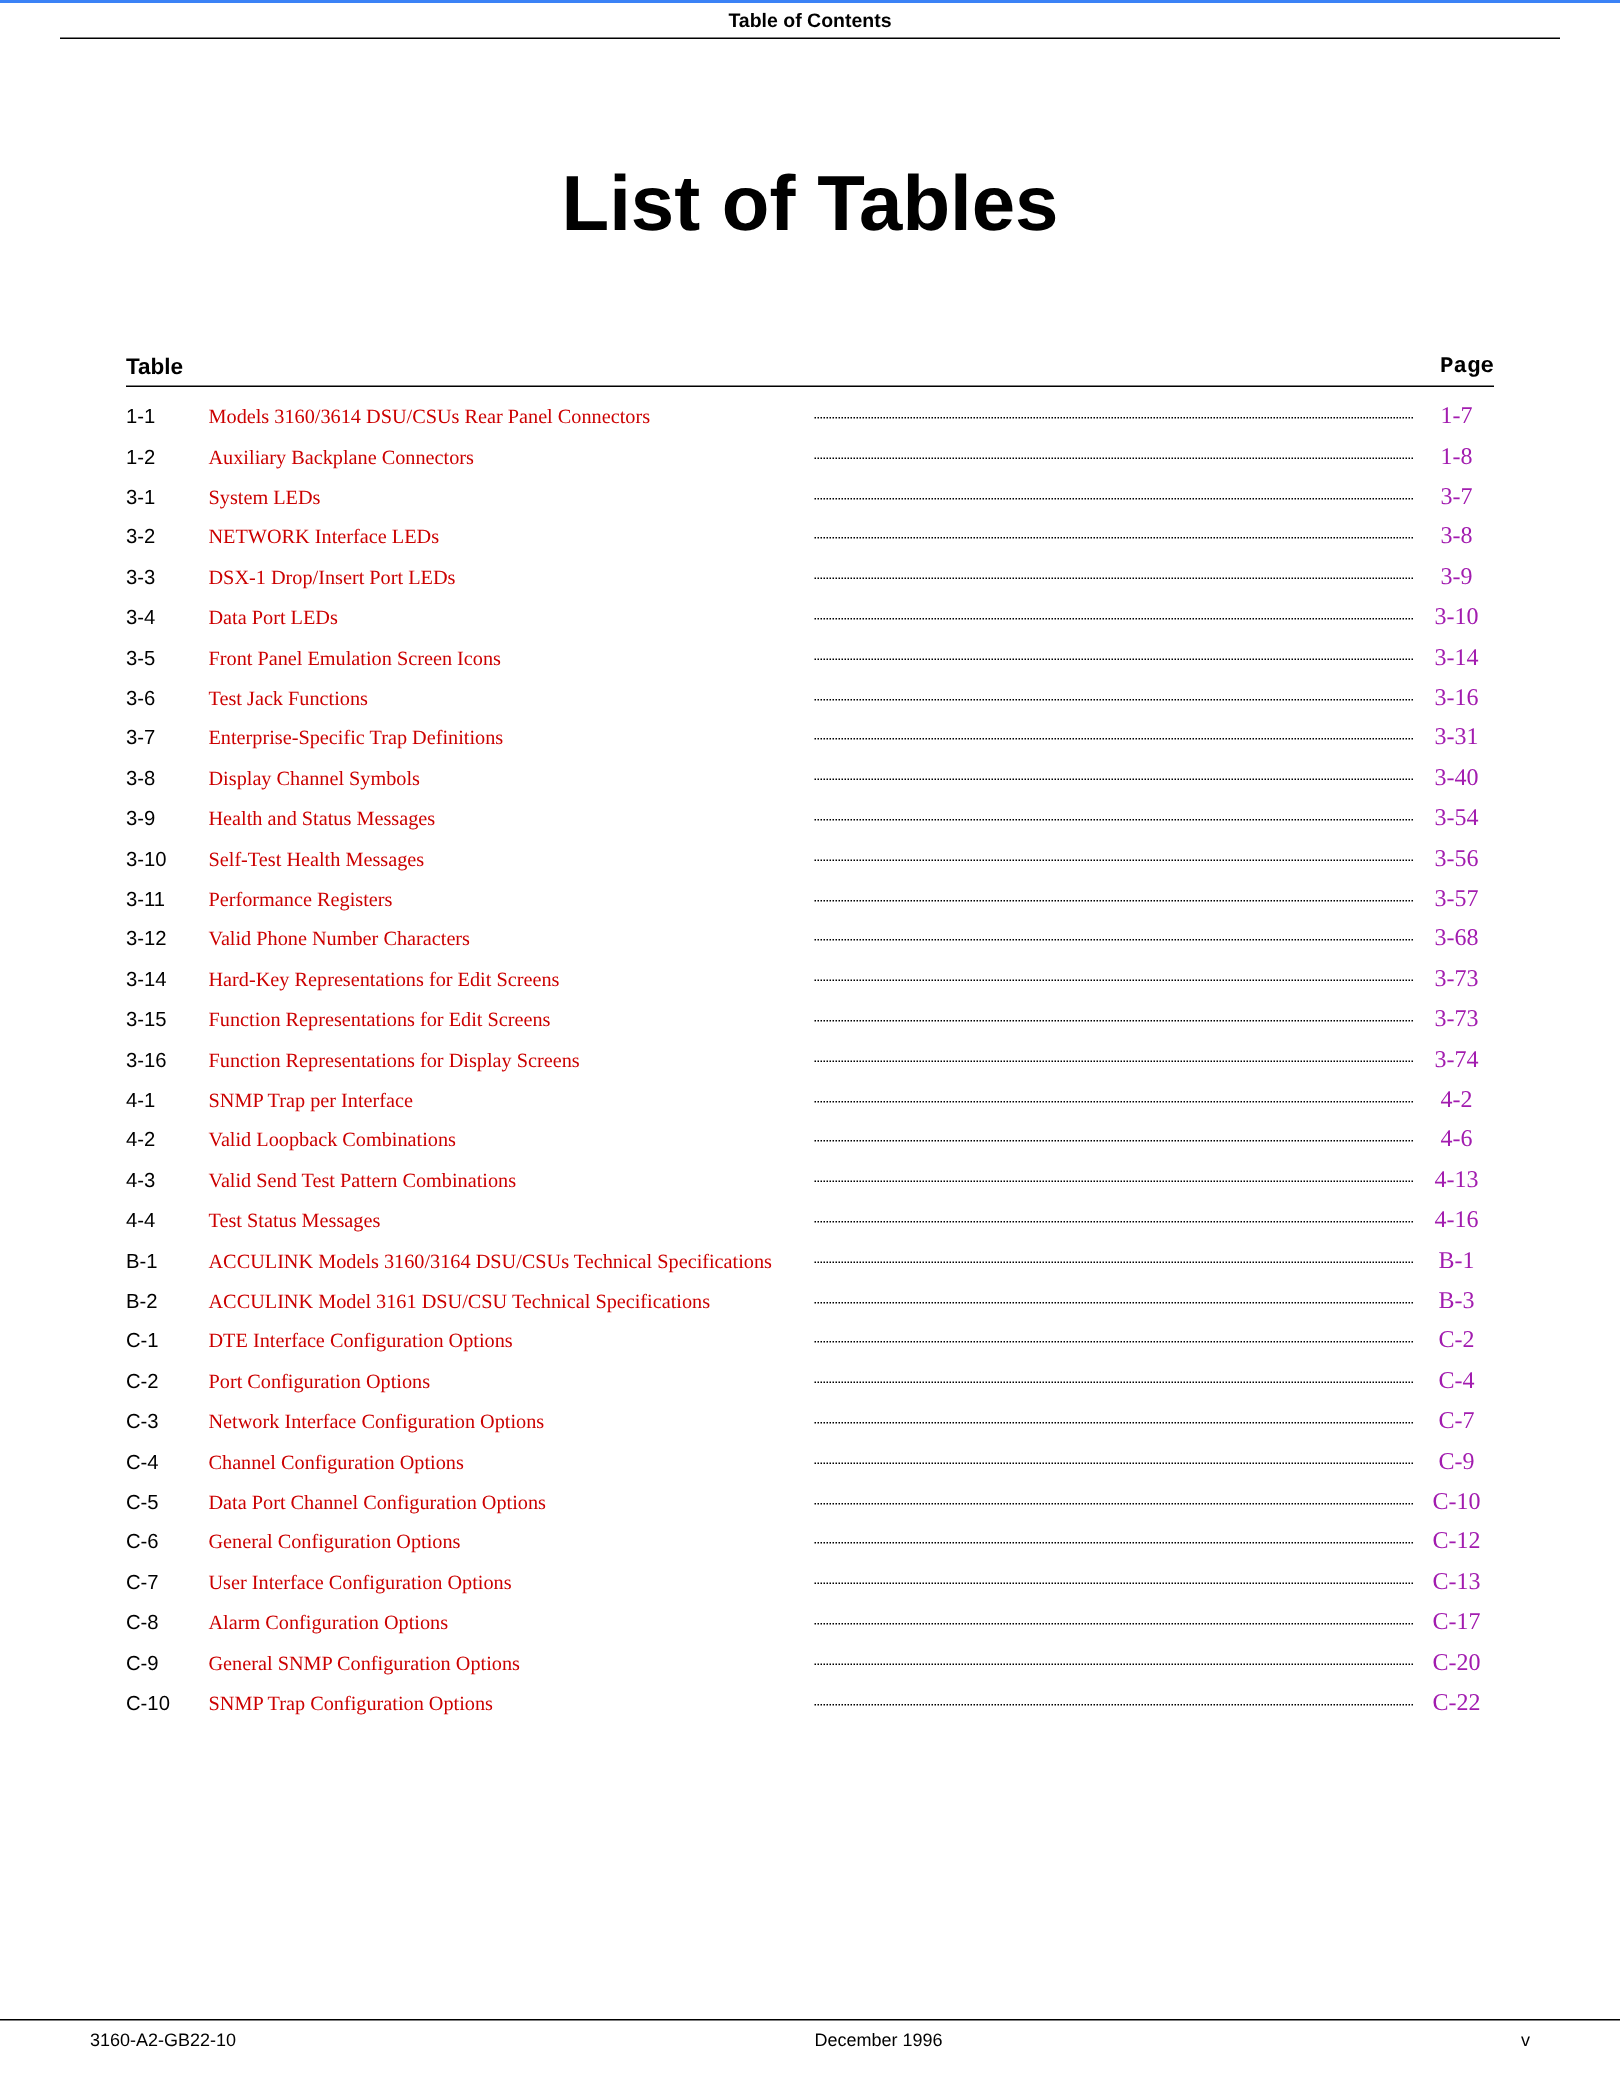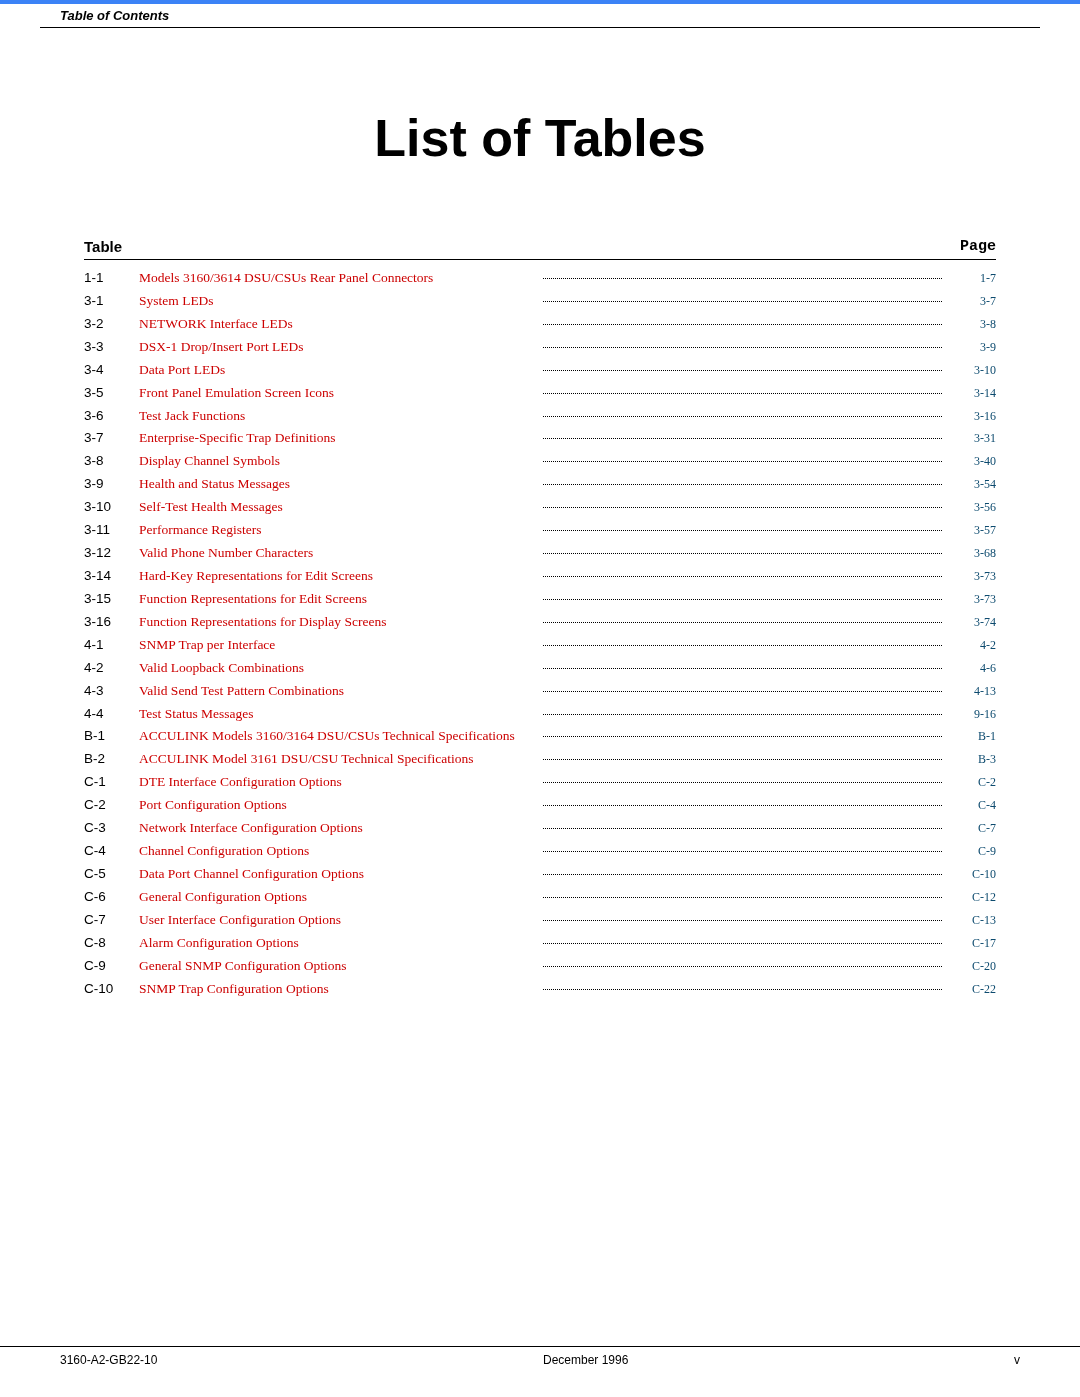--- a/index.html
+++ b/index.html
@@ -16,26 +16,25 @@
       width: 1080px;
       min-height: 1397px;
       background: #fff;
       position: relative;
       padding: 0;
     }
 
     
     .header-bar {
       width: 100%;
-      border-top: 4px solid #3b82f6;
+      border-top: 2px solid #3b82f6;
       display: flex;
-      justify-content: flex-start;
+      justify-content: center;
       padding: 4px 60px 4px 60px;
       margin-bottom: 0;
-      font-style: italic;
     }
 
     .header-title {
       font-size: 13px;
       font-weight: bold;
       font-family: Arial, sans-serif;
     }
 
     .header-line {
       width: calc(100% - 80px);
@@ -99,23 +98,23 @@
     }
 
     .toc-title {
       color: #cc0000;
       flex: 1;
       font-size: 13.5px;
     }
 
     .toc-pagenum {
       min-width: 50px;
-      text-align: right;
-      font-size: 12px;
-      color: #0c4a6e;
+      text-align: center;
+      font-size: 16px;
+      color: #a21caf;
       flex-shrink: 0;
     }
 
     .dot-leader {
       flex: 1;
       border-bottom: 1px dotted #000;
       margin: 0 4px;
       position: relative;
       top: -3px;
     }
@@ -162,20 +161,26 @@
       </div>
 
       <div id="toc-rows">
           <div class="toc-row">
             <span class="toc-num">1-1</span>
             <span class="toc-title">Models 3160/3614 DSU/CSUs Rear Panel Connectors</span>
             <span class="dot-leader"></span>
             <span class="toc-pagenum">1-7</span>
           </div>
           <div class="toc-row">
+            <span class="toc-num">1-2</span>
+            <span class="toc-title">Auxiliary Backplane Connectors</span>
+            <span class="dot-leader"></span>
+            <span class="toc-pagenum">1-8</span>
+          </div>
+          <div class="toc-row">
             <span class="toc-num">3-1</span>
             <span class="toc-title">System LEDs</span>
             <span class="dot-leader"></span>
             <span class="toc-pagenum">3-7</span>
           </div>
           <div class="toc-row">
             <span class="toc-num">3-2</span>
             <span class="toc-title">NETWORK Interface LEDs</span>
             <span class="dot-leader"></span>
             <span class="toc-pagenum">3-8</span>
@@ -273,21 +278,21 @@
           <div class="toc-row">
             <span class="toc-num">4-3</span>
             <span class="toc-title">Valid Send Test Pattern Combinations</span>
             <span class="dot-leader"></span>
             <span class="toc-pagenum">4-13</span>
           </div>
           <div class="toc-row">
             <span class="toc-num">4-4</span>
             <span class="toc-title">Test Status Messages</span>
             <span class="dot-leader"></span>
-            <span class="toc-pagenum">9-16</span>
+            <span class="toc-pagenum">4-16</span>
           </div>
           <div class="toc-row">
             <span class="toc-num">B-1</span>
             <span class="toc-title">ACCULINK Models 3160/3164 DSU/CSUs Technical Specifications</span>
             <span class="dot-leader"></span>
             <span class="toc-pagenum">B-1</span>
           </div>
           <div class="toc-row">
             <span class="toc-num">B-2</span>
             <span class="toc-title">ACCULINK Model 3161 DSU/CSU Technical Specifications</span>

